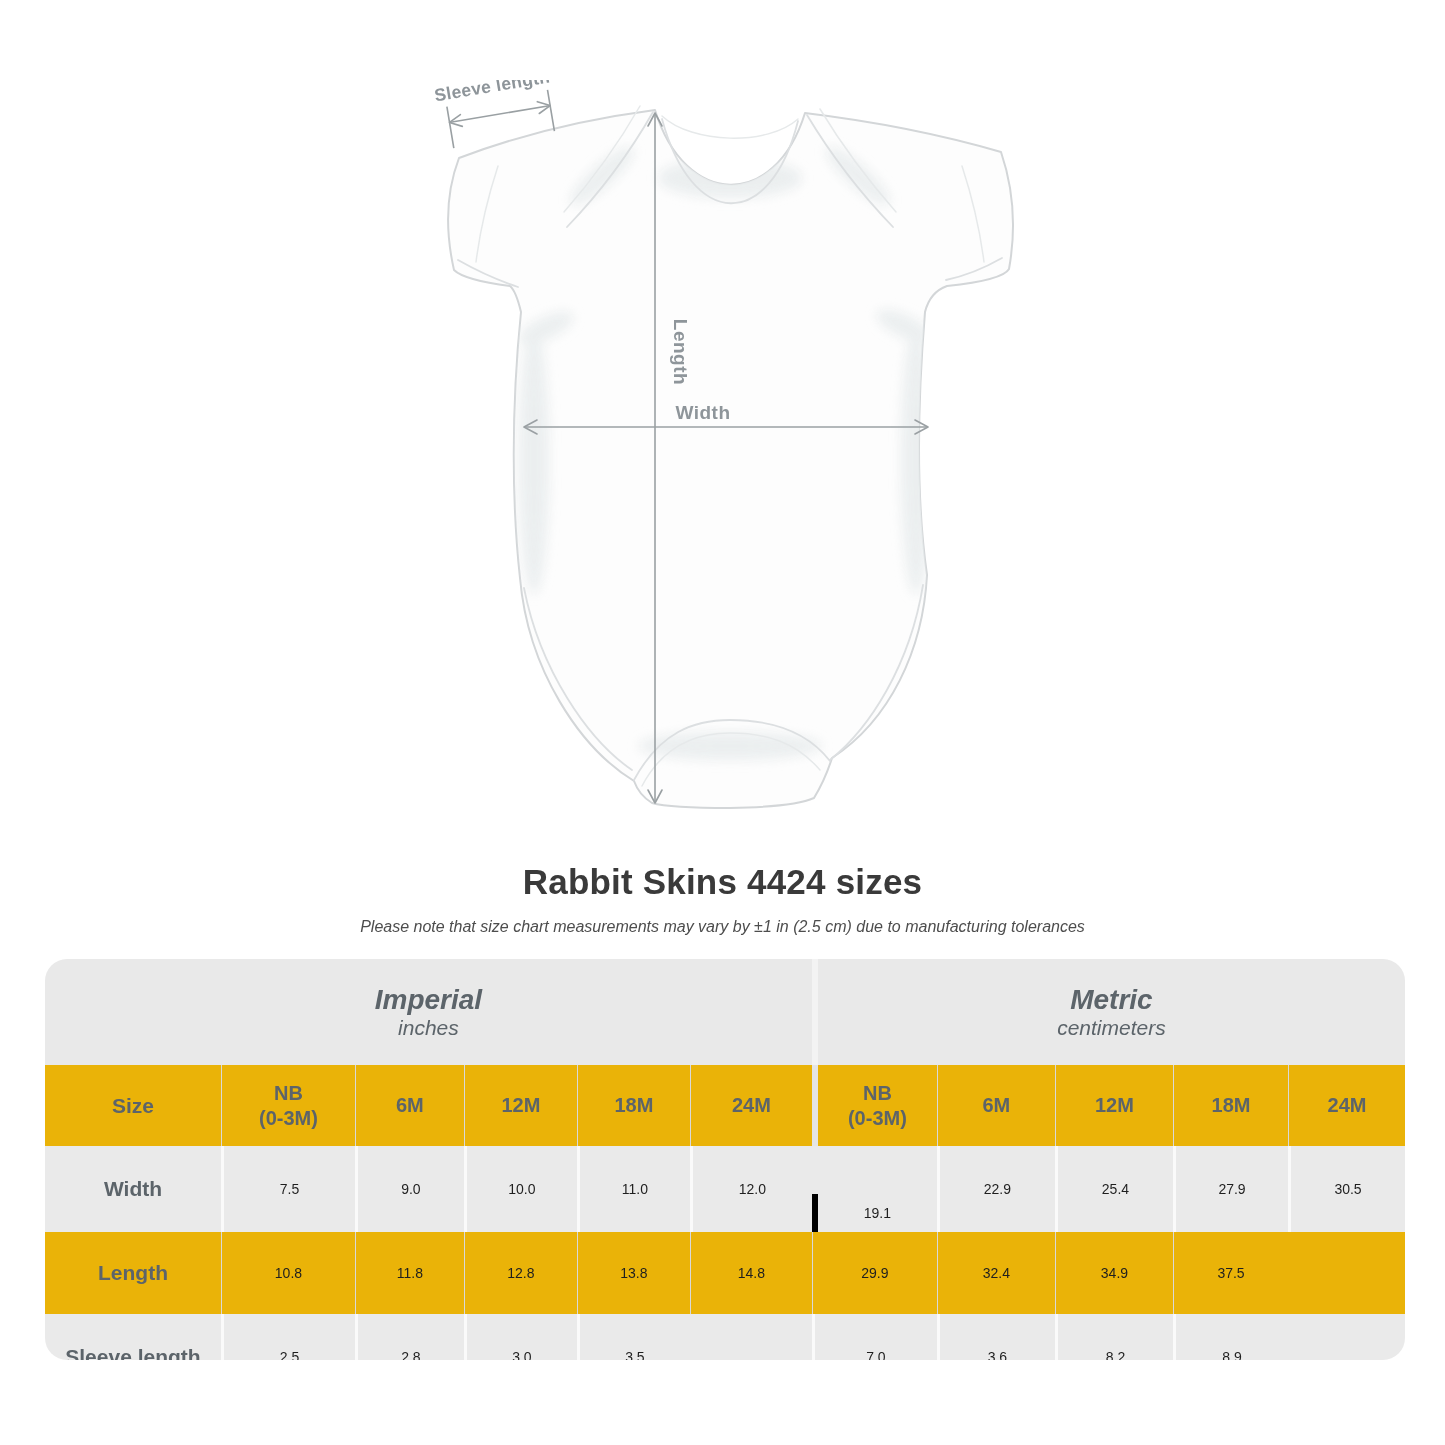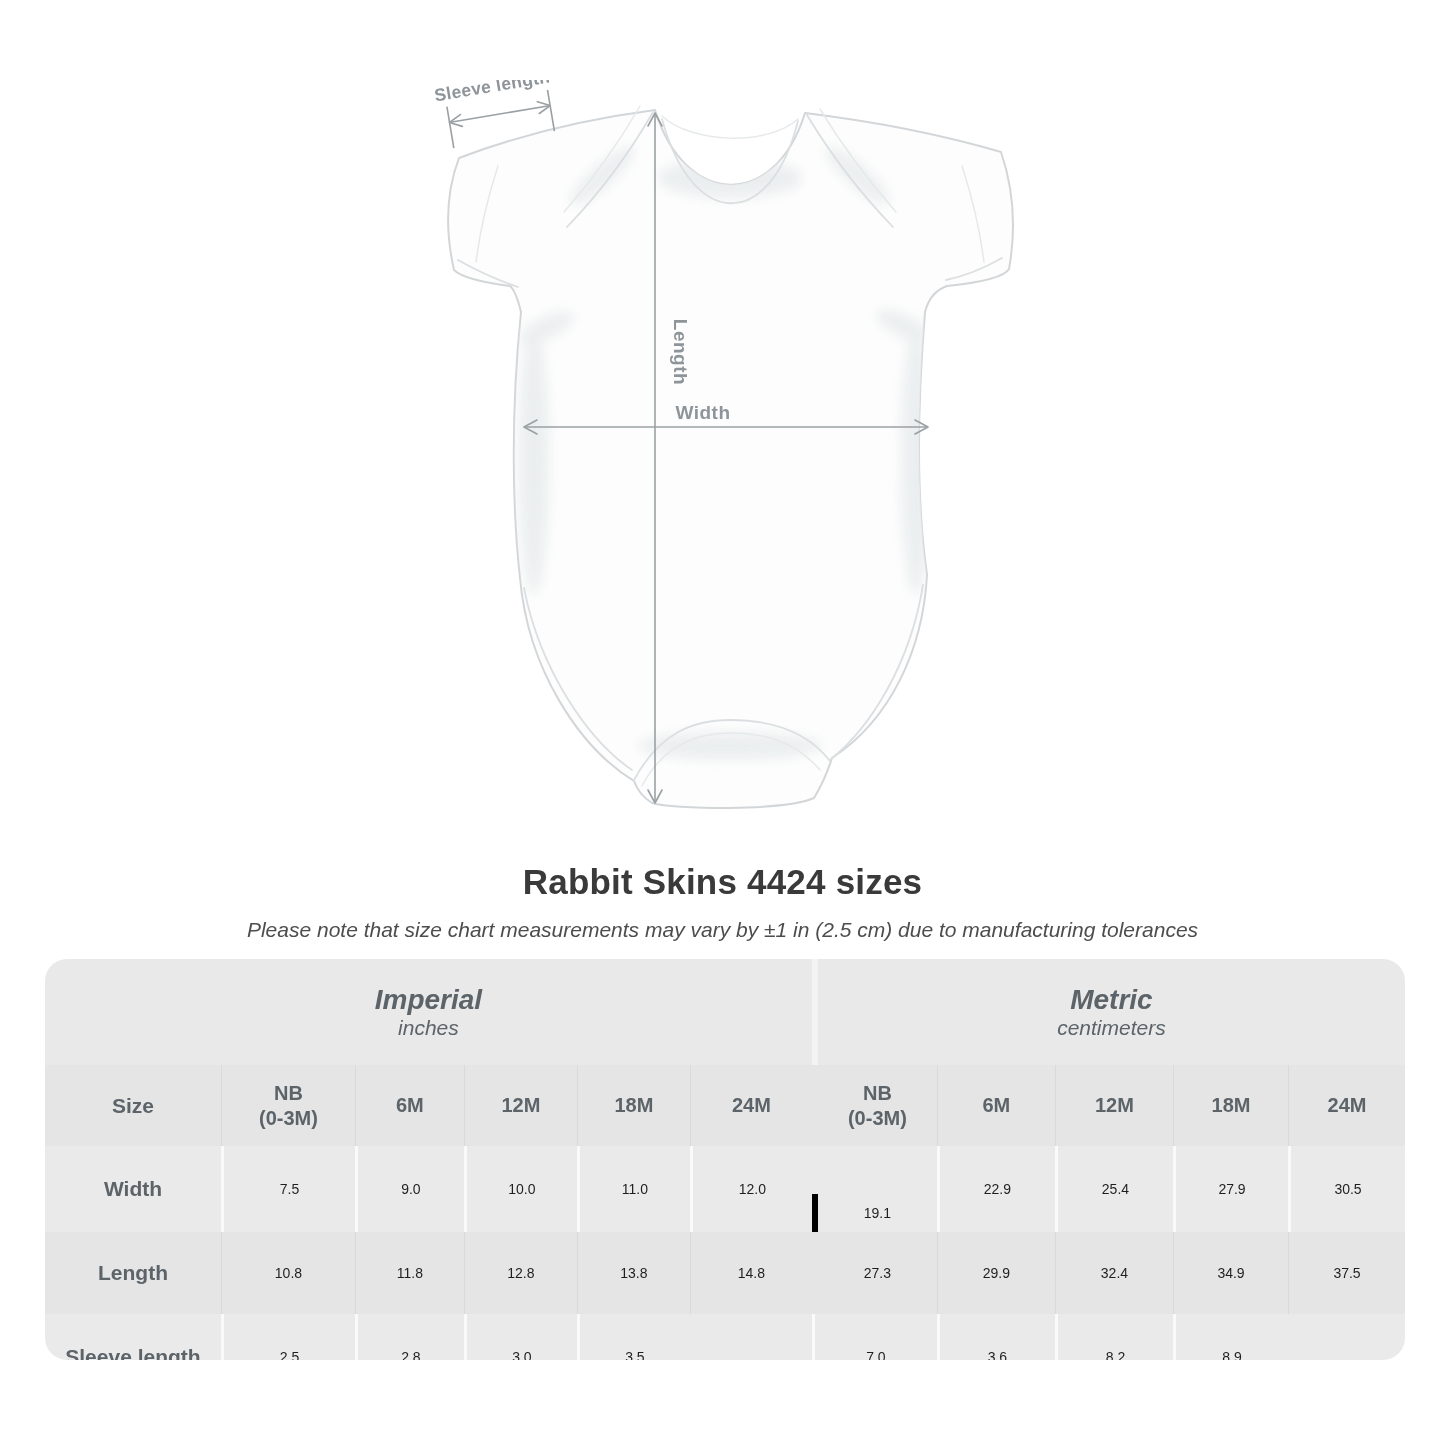--- a/index.html
+++ b/index.html
@@ -11,35 +11,35 @@
   .dim-line{stroke:#9aa0a3;stroke-width:1.6;fill:none;}
   .dim-head{stroke:#9aa0a3;stroke-width:1.6;fill:none;stroke-linecap:round;stroke-linejoin:round;}
   .dim-label{fill:#8e959a;font-weight:bold;font-size:19px;letter-spacing:.5px;}
   .dim-label-small{fill:#8e959a;font-weight:bold;font-size:17.5px;letter-spacing:.3px;}
   .seam{stroke:#dcdfe1;stroke-width:1.8;fill:none;stroke-linecap:round;}
   .seam-light{stroke:#e6e9ea;stroke-width:1.5;fill:none;stroke-linecap:round;}
 
   
   .caption{position:absolute;left:0;top:846px;width:100%;text-align:center;}
   .caption h1{margin:16px;font-size:35px;font-weight:bold;color:#3a3a3a;letter-spacing:.2px;}
-  .caption p{margin:9px 0 0 0;font-size:21px;font-style:italic;color:#4d4d4d;}
+  .caption p{margin:9px 0 0 0;font-size:16px;font-style:italic;color:#4d4d4d;}
 
   
   .size-table{position:absolute;left:45px;top:959px;width:1360px;height:401px;
               border-radius:22px;overflow:hidden;display:grid;
               grid-template-rows:106px 81px 86px 82px 86px;background:#fff;}
   .unit-band{display:grid;grid-template-columns:56.39fr 43.61fr;background:#e9e9e9;}
   .unit-cell{display:flex;flex-direction:column;align-items:center;justify-content:center;}
   .unit-cell.metric{border-left:6px solid rgba(255,255,255,0.45);}
   .unit-name{font-size:28px;font-weight:bold;font-style:italic;color:#5c646a;}
   .unit-sub{font-size:21px;font-style:italic;color:#5c646a;}
 
   .t-row{display:grid;
          grid-template-columns:12.94fr 9.85fr 8.01fr 8.31fr 8.31fr 8.97fr 9.19fr 8.68fr 8.68fr 8.46fr 8.6fr;}
-  .row-white{background:#e5e5e5;}
+  .row-white{background:#eab308;}
   .row-gray{background:#eaeaea;}
   .t-cell{display:flex;align-items:center;justify-content:center;text-align:center;}
   .row-white .t-cell.sep{border-left:1.5px solid #d9d9d9;}
   .row-gray .t-cell.sep{border-left:3px solid #fafafa;}
   .row-white .t-cell.metric-sep{border-left:6px solid #e5e5e5;}
   .row-gray .t-cell.metric-sep{border-left:6px solid #000000;margin-top:48px;}
   .col-head{font-size:20px;font-weight:bold;color:#5c646a;line-height:1.25;white-space:pre-line;}
   .corner-head{font-size:21px;font-weight:bold;color:#5c646a;}
   .row-label{font-size:21px;font-weight:bold;color:#5c646a;}
   .val{font-size:14px;color:#1f1f1f;}
@@ -177,21 +177,20 @@
       <div class="t-cell val sep">30.5</div>
     </div>
 
     <div class="t-row row-white">
       <div class="t-cell row-label">Length</div>
       <div class="t-cell val sep">10.8</div>
       <div class="t-cell val sep">11.8</div>
       <div class="t-cell val sep">12.8</div>
       <div class="t-cell val sep">13.8</div>
       <div class="t-cell val sep">14.8</div>
-      <div class="t-cell val metric-sep">27.3</div>
       <div class="t-cell val sep">29.9</div>
       <div class="t-cell val sep">32.4</div>
       <div class="t-cell val sep">34.9</div>
       <div class="t-cell val sep">37.5</div>
     </div>
 
     <div class="t-row row-gray">
       <div class="t-cell row-label">Sleeve length</div>
       <div class="t-cell val sep">2.5</div>
       <div class="t-cell val sep">2.8</div>

